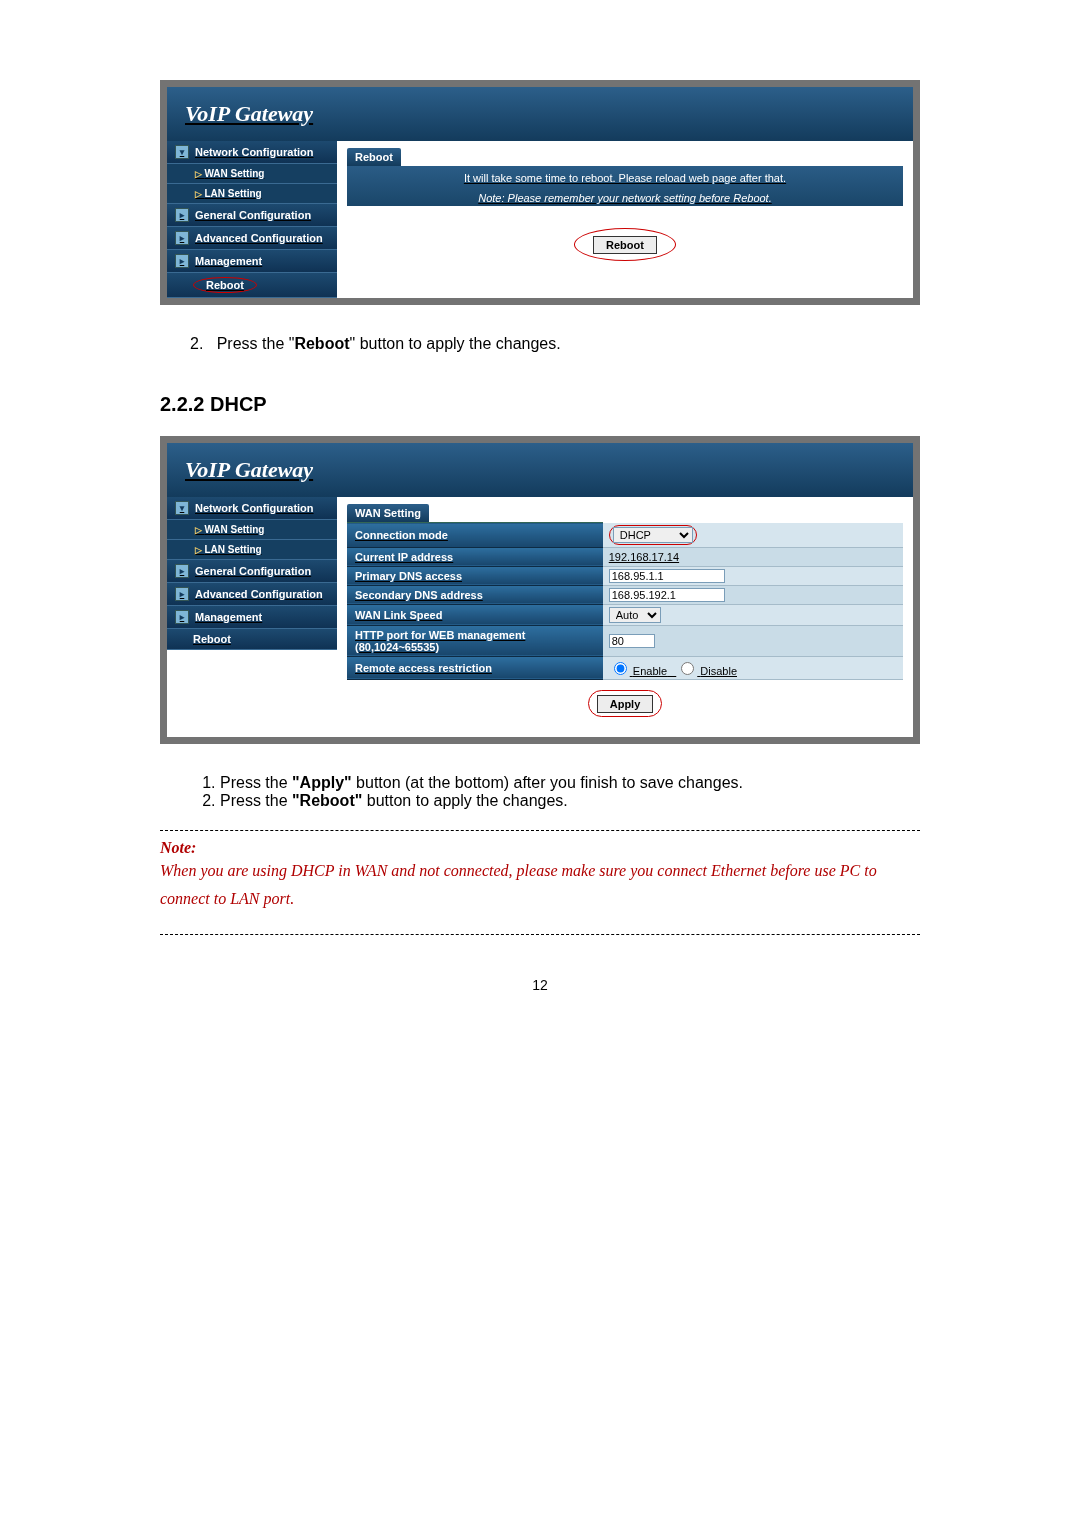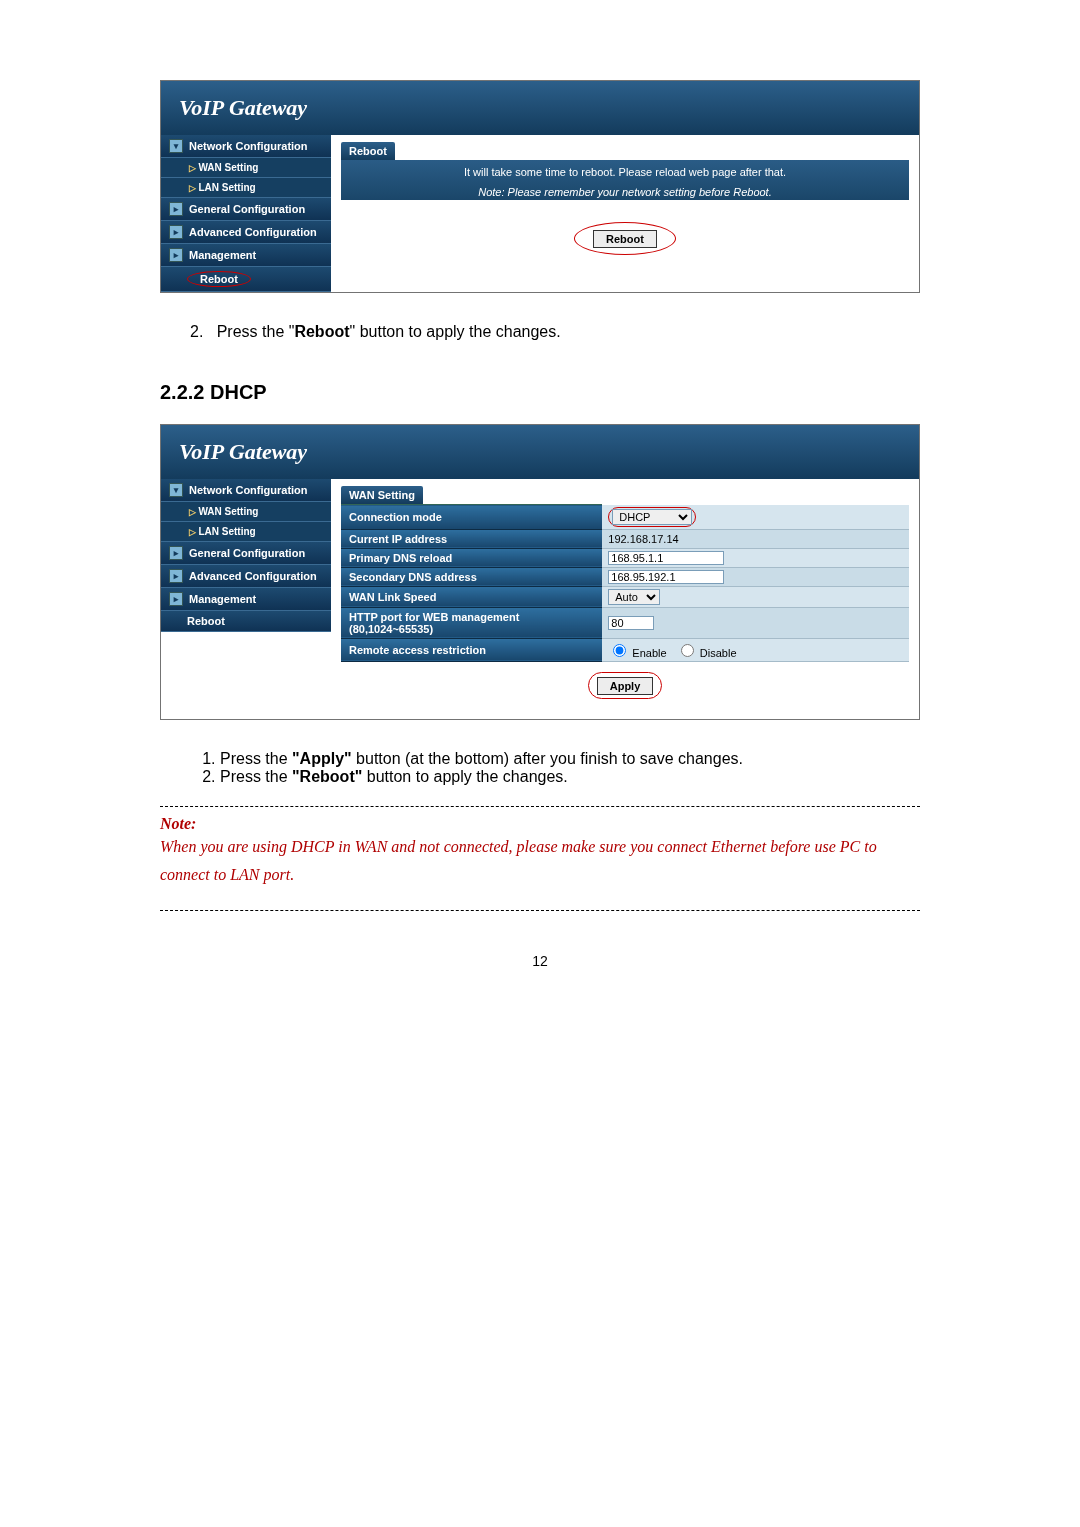--- a/index.html
+++ b/index.html
@@ -7,23 +7,24 @@
     padding: 60px 120px;
     font-family: Arial, Helvetica, sans-serif;
     background: #fff;
     color: #000;
     font-size: 15px;
   }
   .page { width: 760px; margin: 0 auto; }
 
   
   .ss {
-    border: 1px solid #737373;
+    border: 7px solid #737373;
     margin: 20px 0 30px 0;
     background: #4c1d95;
+    text-decoration: underline;
   }
   .ss-header {
     background: linear-gradient(#2c5f8a,#133b5c);
     color: #fff;
     padding: 14px 18px;
     font: italic 600 22px Georgia, serif;
   }
   .ss-body { display:flex; background:#fff; }
   .sidebar { width: 170px; background:#fff; }
   .side-item {
@@ -229,21 +230,21 @@
                   <option>DHCP</option>
                 </select>
               </span>
             </td>
           </tr>
           <tr>
                 <th>Current IP address</th>
                 <td>192.168.17.14</td>
               </tr>
           <tr>
-                <th>Primary DNS reload</th>
+                <th>Primary DNS access</th>
                 <td><input class="textfield" value="168.95.1.1" style=""></td>
               </tr>
           <tr>
                 <th>Secondary DNS address</th>
                 <td><input class="textfield" value="168.95.192.1" style=""></td>
               </tr>
           <tr>
                 <th>WAN Link Speed</th>
                 <td><select class="textfield" style="width:52px"><option>Auto</option></select></td>
               </tr>

